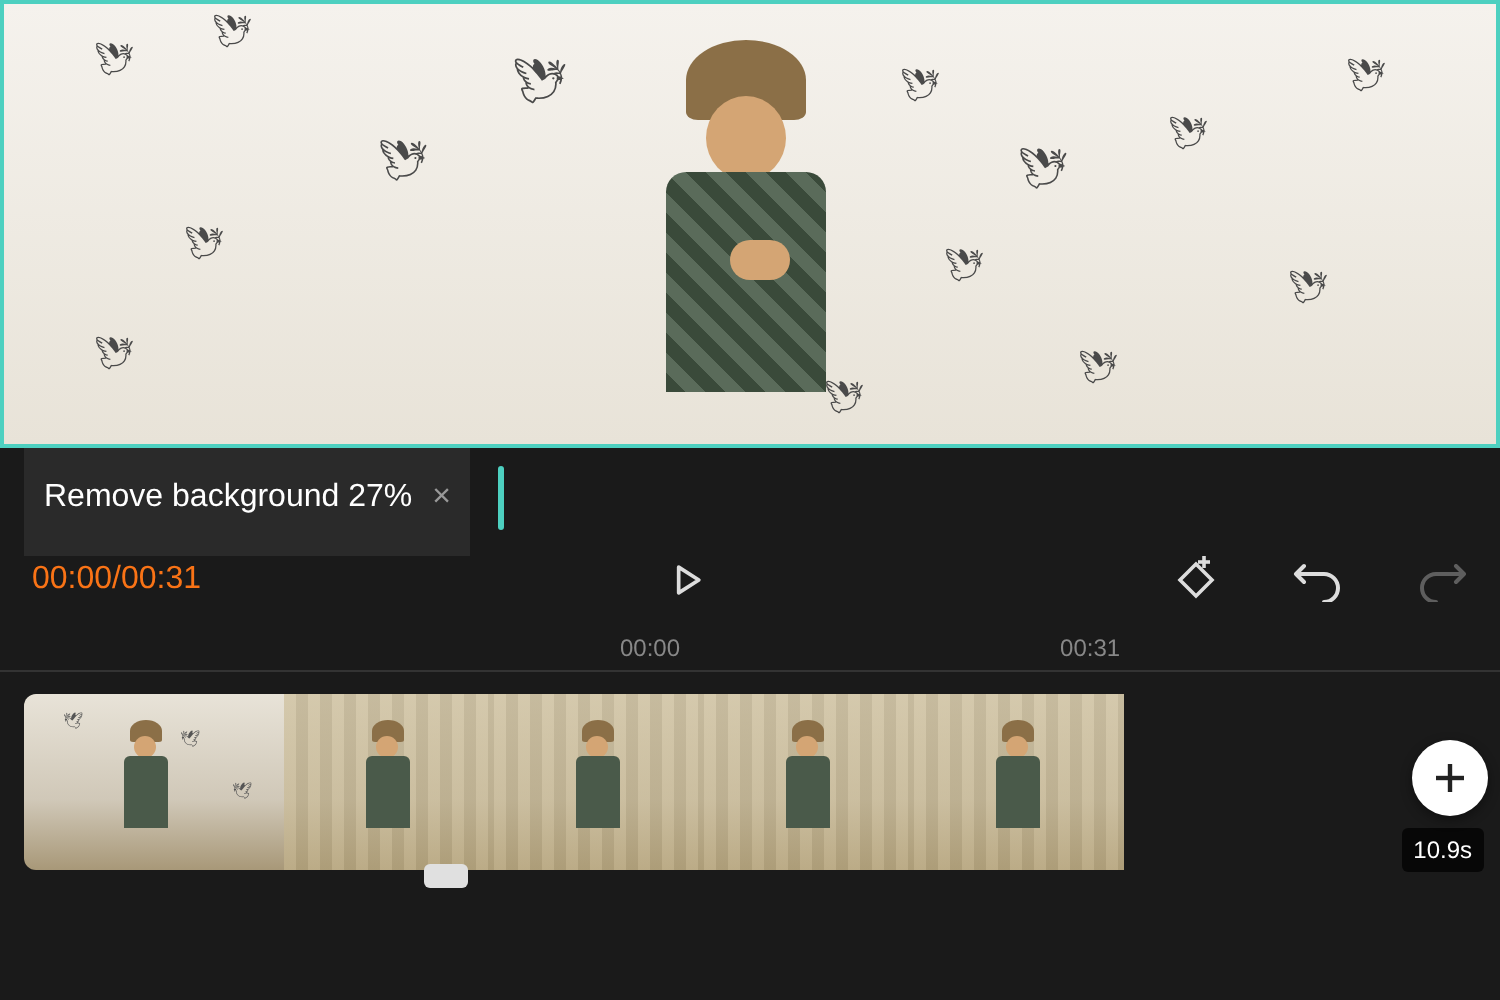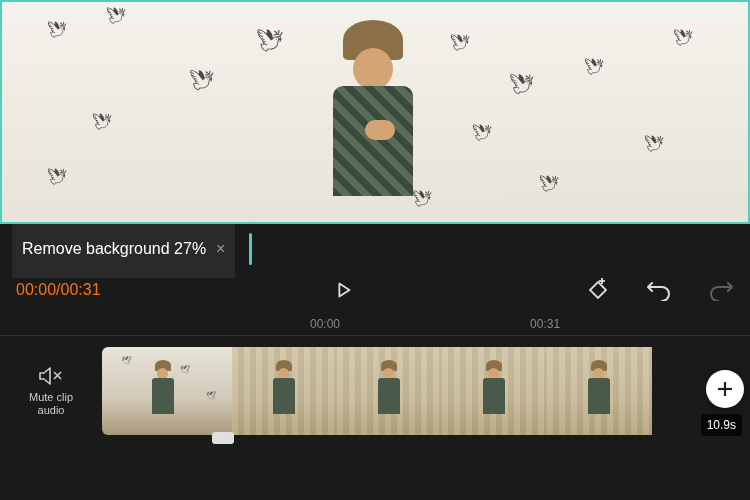--- a/index.html
+++ b/index.html
@@ -307,29 +307,20 @@
     </div>
   </div>
 </div>
 
 <div class="ruler">
   <span>00:00</span>
   <span>00:31</span>
 </div>
 
 <div class="timeline">
-  <div class="tl-btn">
-    <svg width="26" height="22" viewBox="0 0 26 22">
-      <path d="M2 8 L6 8 L12 3 L12 19 L6 14 L2 14 Z" fill="none" stroke="#ccc" stroke-width="1.6" stroke-linejoin="round"></path>
-      <line x1="16" y1="7" x2="23" y2="14" stroke="#ccc" stroke-width="1.6"></line>
-      <line x1="23" y1="7" x2="16" y2="14" stroke="#ccc" stroke-width="1.6"></line>
-    </svg>
-    <span class="tl-label" style="white-space:pre-line">Mute clip
-audio</span>
-  </div>
 
   <div class="track">
     <div class="thumb first">
       <span class="mini-bird" style="left:15%;top:10%">🕊</span>
       <span class="mini-bird" style="left:60%;top:20%">🕊</span>
       <span class="mini-bird" style="left:80%;top:50%">🕊</span>
       <div class="mini-person">
           <div class="mini-hat"></div>
           <div class="mini-head"></div>
           <div class="mini-body"></div>

